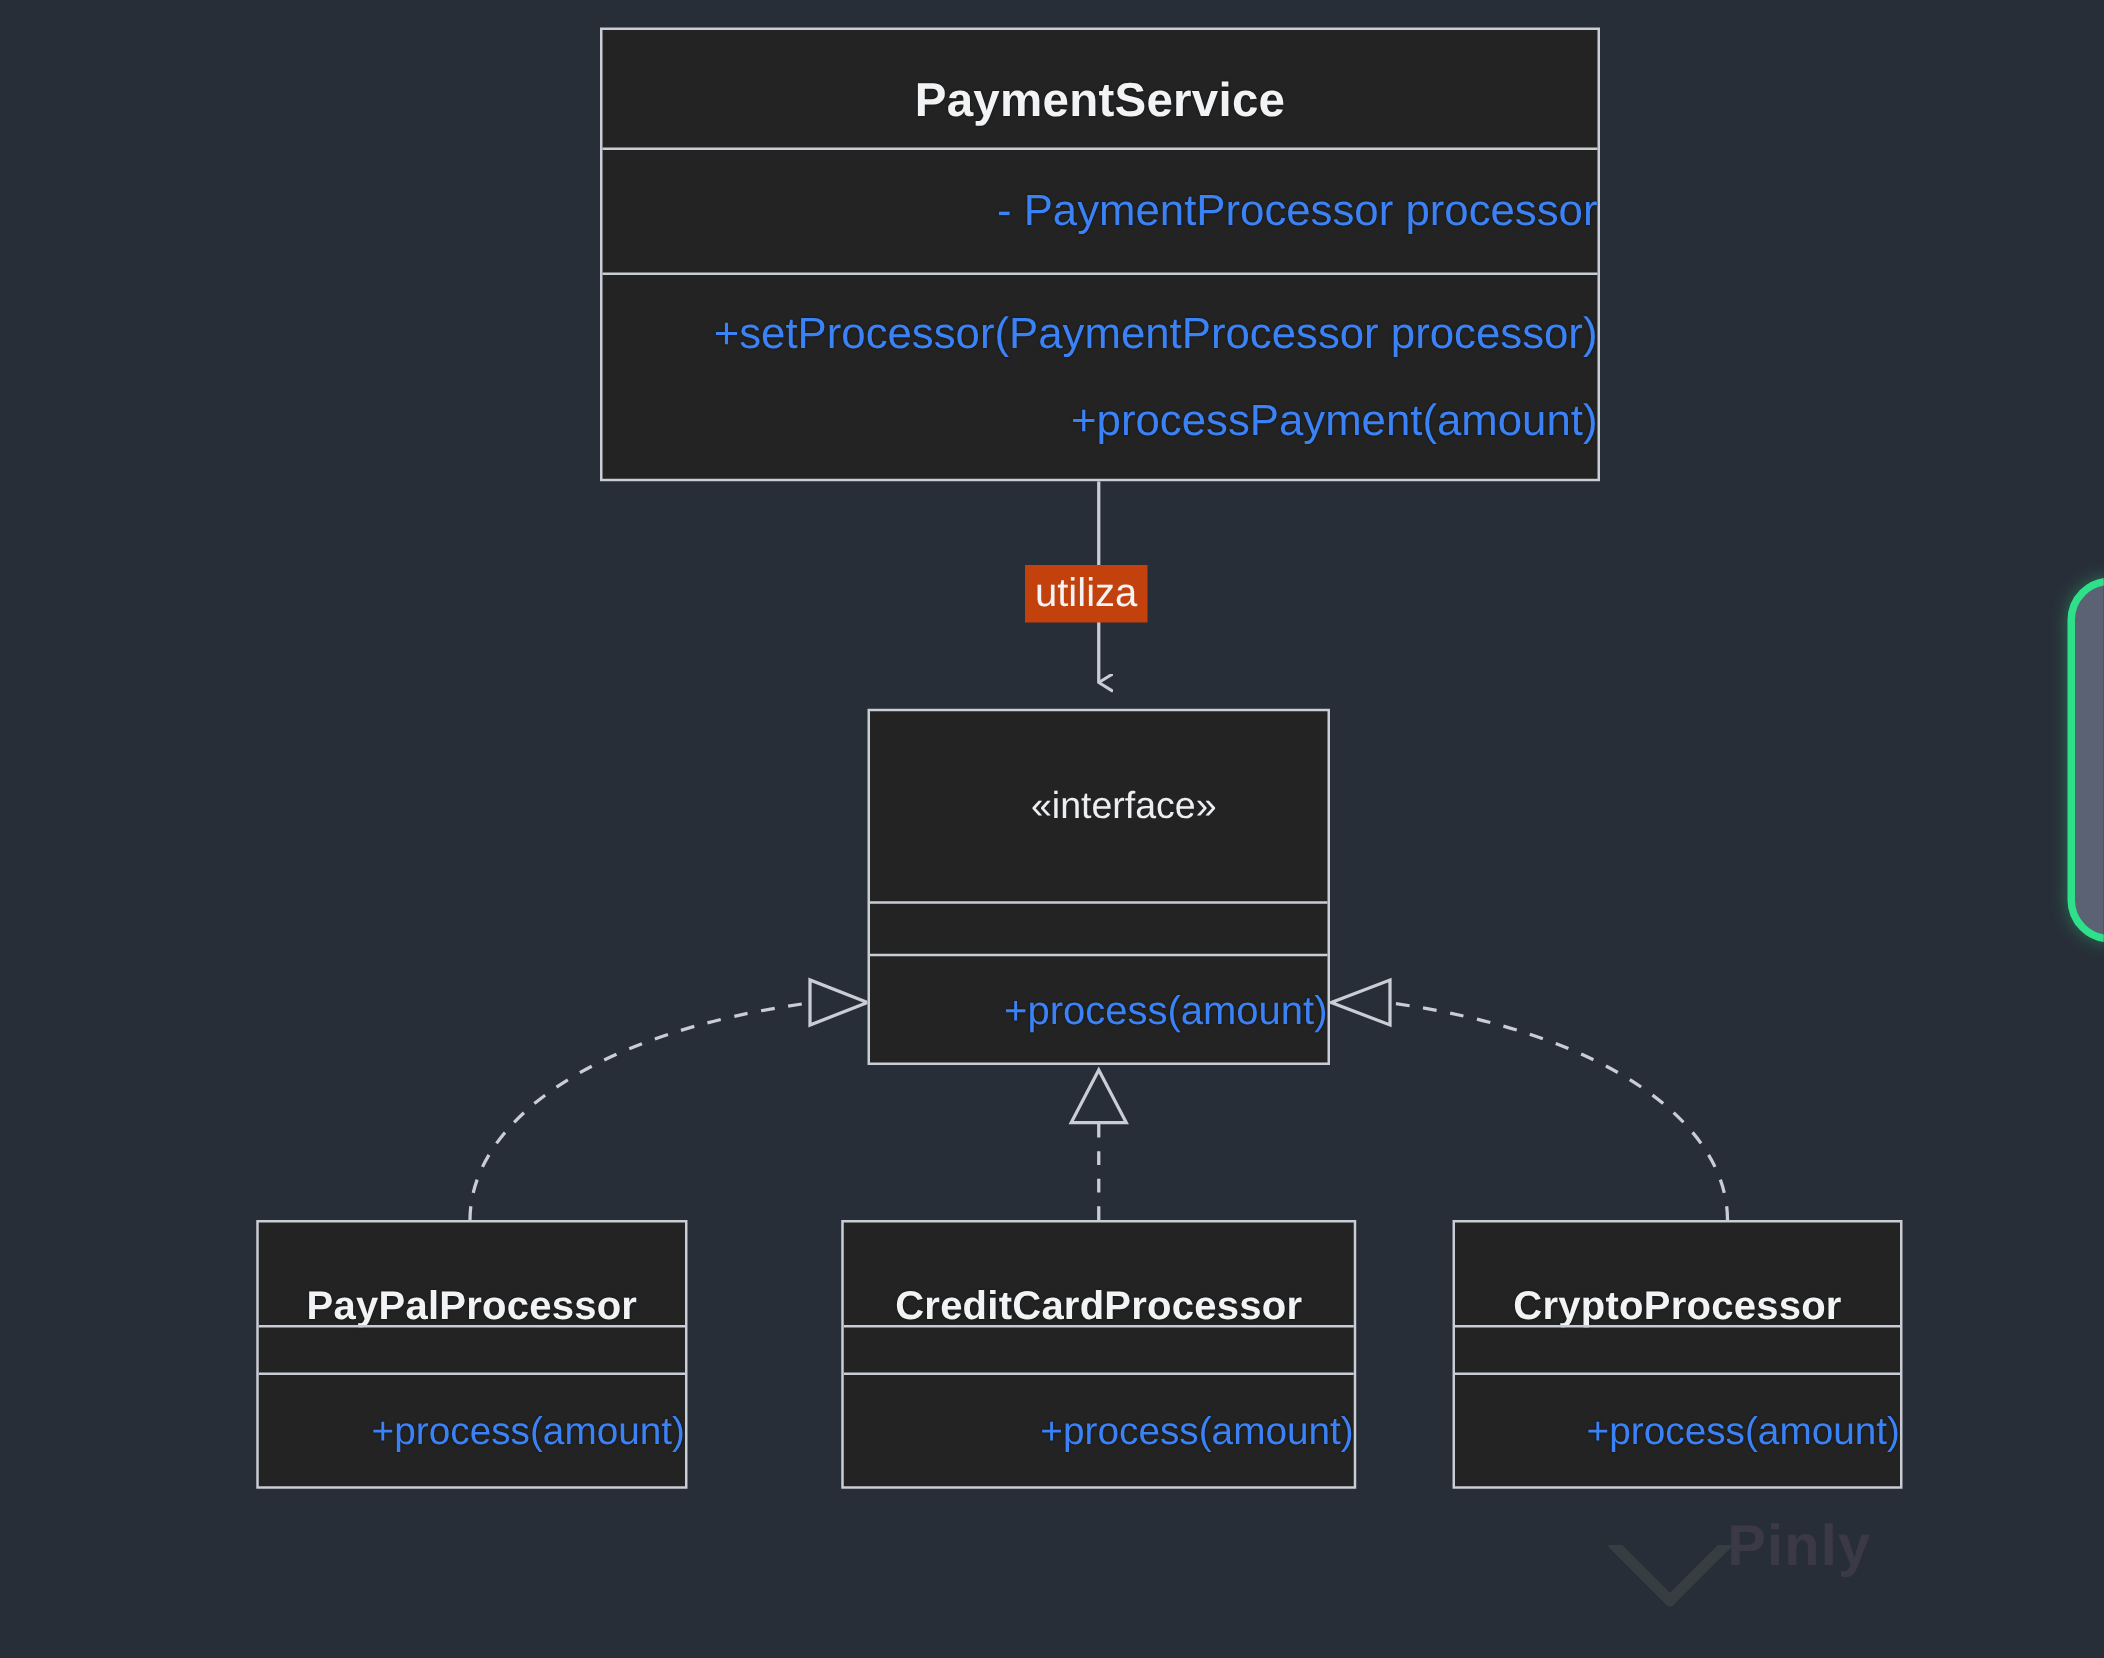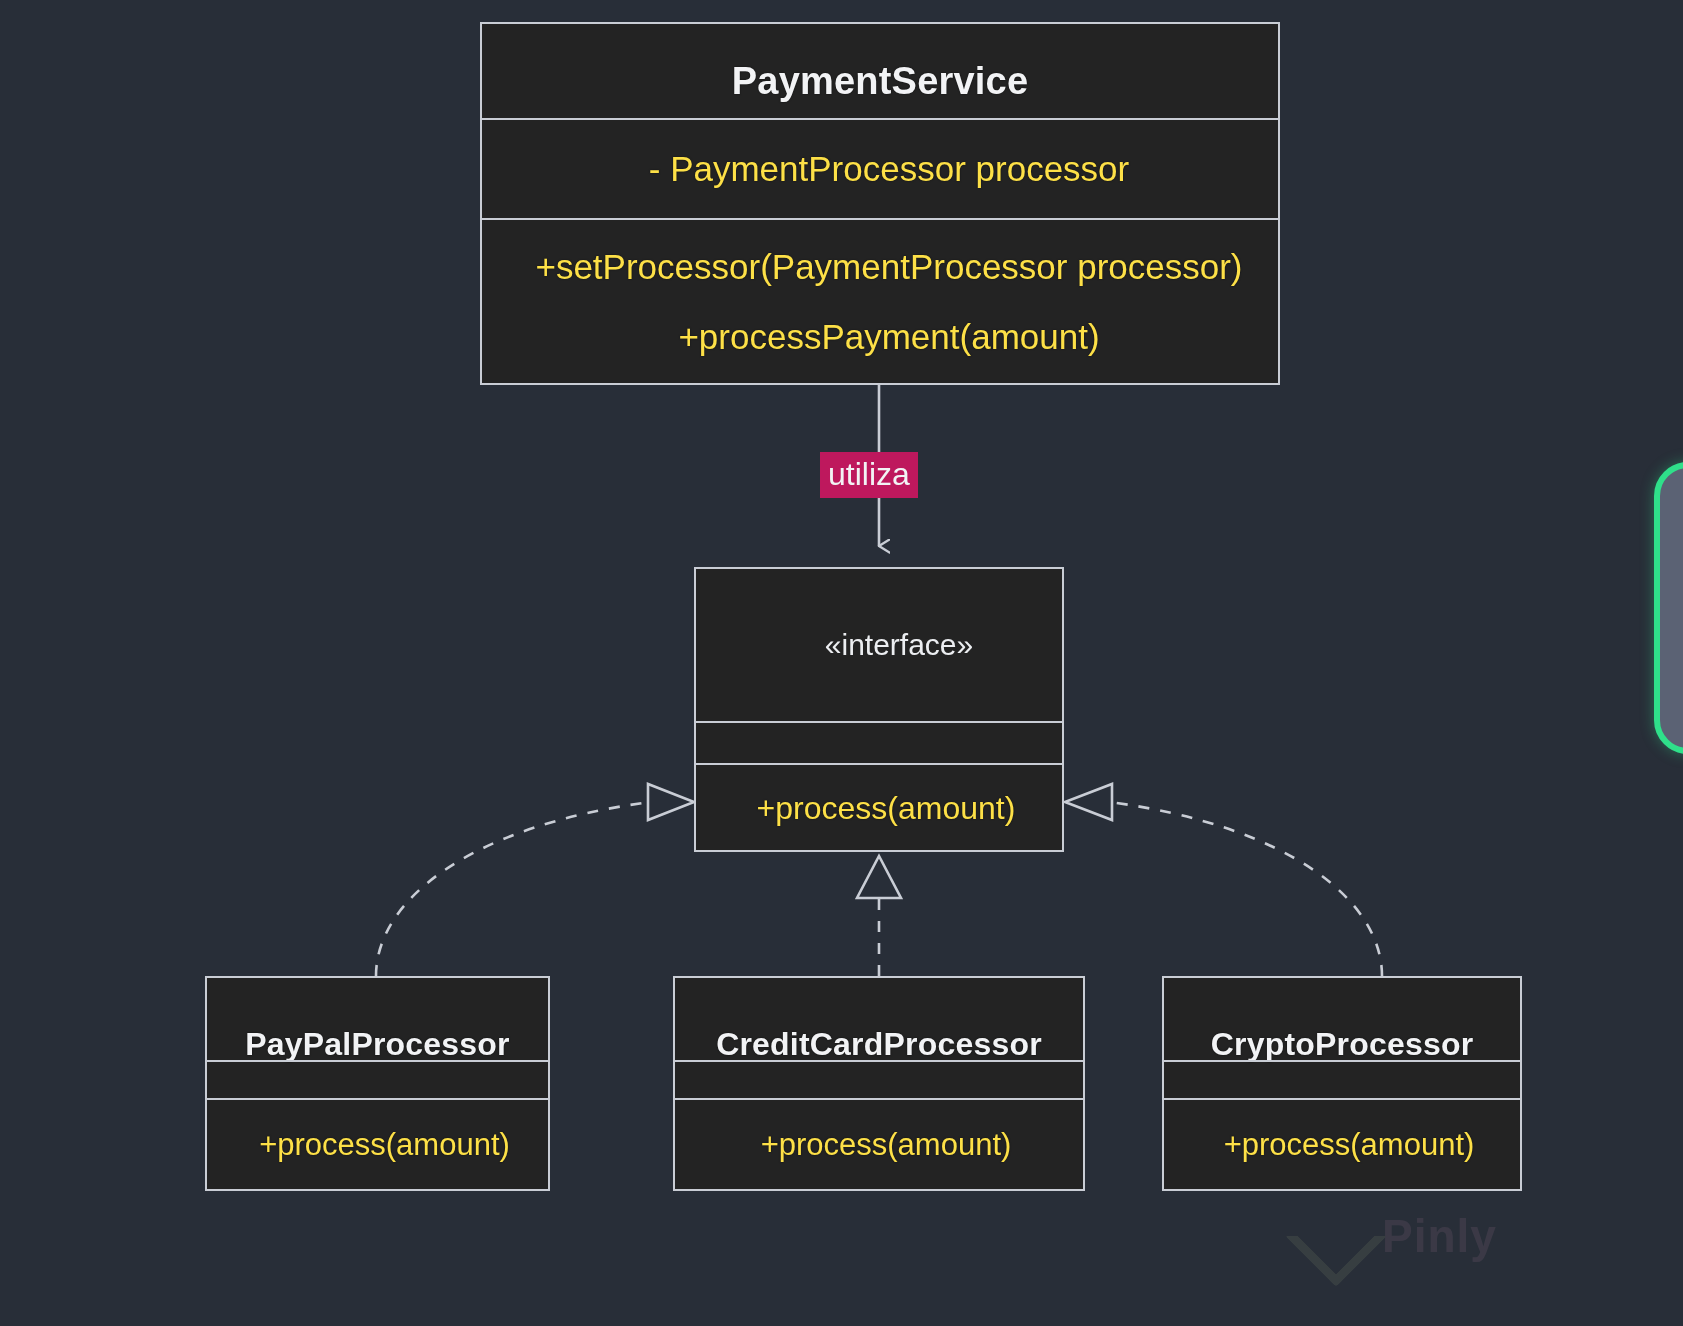--- a/index.html
+++ b/index.html
@@ -33,22 +33,22 @@
     letter-spacing:.2px;
     text-shadow:0 0 2px rgba(0,0,0,.6);
     margin-top:20px;
   }
   .stereotype{
     color:#eceef1;
     font-weight:normal;
     text-align:center;
   }
   .member{
-    color:#fde047;
-    text-align:center;
+    color:#3b82f6;
+    text-align:right;
     white-space:nowrap;
     text-shadow:0 0 2px rgba(0,0,0,.55);
   }
 
   
   #box-payment-service{left:480px;top:22px;width:800px;height:363px;}
   #box-payment-service .c-head{height:94px;justify-content:center;}
   #box-payment-service .c-head .cls-name{font-size:38px;line-height:38px;}
   #box-payment-service .c-attrs{height:100px;padding-left:18px;}
   #box-payment-service .c-attrs .member{font-size:35px;line-height:40px;}
@@ -72,21 +72,21 @@
   .impl .c-ops{flex:1;padding-left:14px;}
   .impl .c-ops .member{font-size:31px;line-height:32px;}
 
   #box-paypal-processor{left:205px;width:345px;}
   #box-creditcard-processor{left:673px;width:412px;}
   #box-crypto-processor{left:1162px;width:360px;}
 
   
   #edge-label-utiliza{
     position:absolute;left:820px;top:452px;
-    background:#be185d;
+    background:#c2410c;
     color:#f2f3f5;
     font-size:32px;line-height:40px;
     padding:2px 8px 4px 8px;
     z-index:4;
     white-space:nowrap;
   }
 
   
   #connectors{position:absolute;left:0;top:0;width:1683px;height:1326px;z-index:2;}
 

